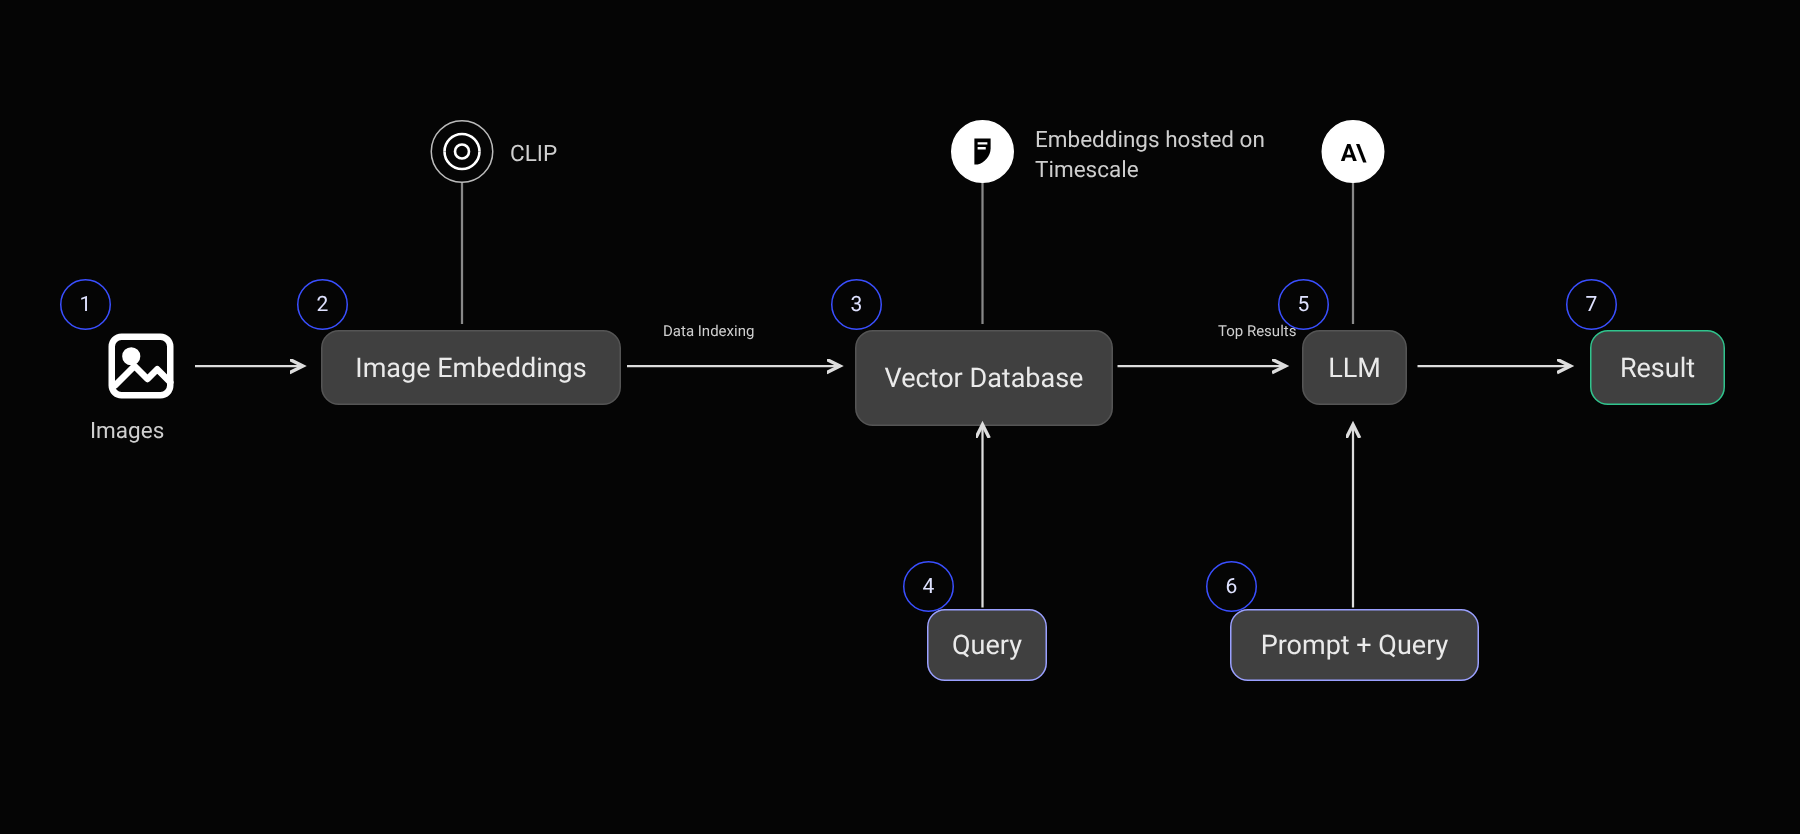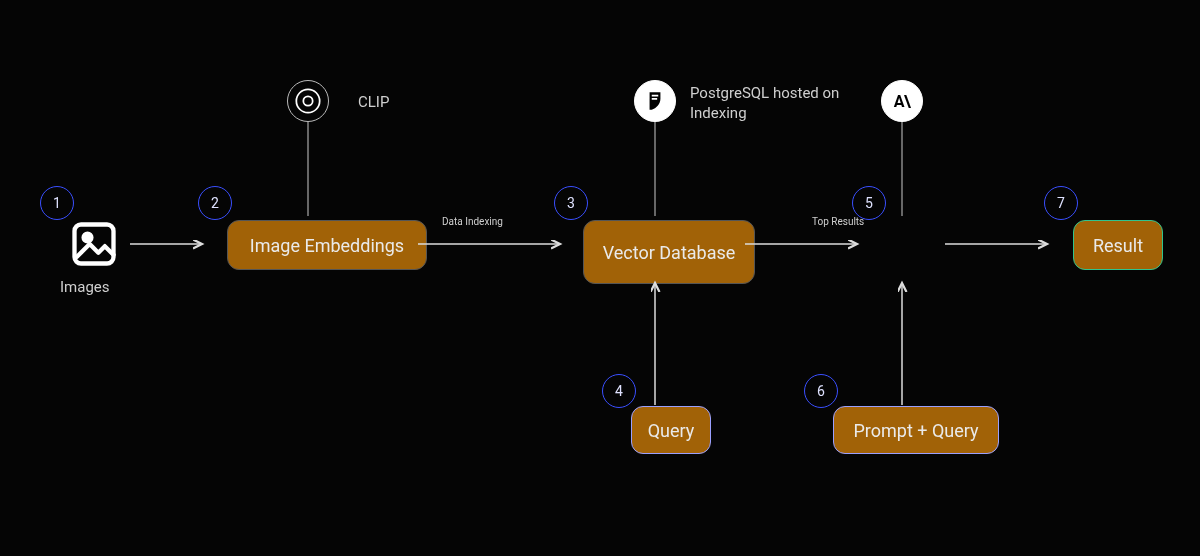--- a/index.html
+++ b/index.html
@@ -20,22 +20,21 @@
     position: absolute;
     border: 1px solid #555;
     border-radius: 12px;
     padding: 10px 18px;
     color: #eaeaea;
     font-size: 18px;
     text-align: center;
     display: flex;
     align-items: center;
     justify-content: center;
-    background: #a16207;
-    margin-left: 13px;
+    background: #404040;
   }
   .box.lavender { border-color: #9aa0ff; }
   .box.green    { border-color: #30c48d; }
   .badge {
     position: absolute;
     width: 34px; height: 34px;
     border: 1.5px solid #3a4fff;
     border-radius: 50%;
     background: #050505;
     color: #dfe2ff;
@@ -145,37 +144,38 @@
 
   <div class="circle-icon" style="left:287px;top:80px;">
     <svg viewBox="0 0 24 24" width="28" height="28" fill="none" stroke="#fff" stroke-width="1.5">
       <path d="M12 2 a10 10 0 0 1 10 10"></path>
       <path d="M22 12 a10 10 0 0 1 -10 10"></path>
       <path d="M12 22 a10 10 0 0 1 -10 -10"></path>
       <path d="M2 12 a10 10 0 0 1 10 -10"></path>
       <circle cx="12" cy="12" r="4"></circle>
     </svg>
   </div>
-  <div class="label" style="left:358px;top:93px;">CLIP</div>
+  <div class="label" style="left:340px;top:93px;">CLIP</div>
 
   <div class="label" style="left:442px;top:216px;font-size:10px;">Data Indexing</div>
 
   <div class="box" style="left:570px;top:220px;width:172px;height:64px;">Vector Database</div>
   <div class="badge" style="left:554px;top:186px;">3</div>
 
   <div class="circle-icon filled" style="left:634px;top:80px;">
     <svg viewBox="0 0 24 24" width="26" height="26">
       <path d="M7 4 L17 4 L17 10 C17 15 13 19 9 20 L7 20 Z" fill="#000"></path>
       <path d="M9 7 L15 7 M9 10 L14 10" stroke="#fff" stroke-width="1.5"></path>
     </svg>
   </div>
-  <div class="label" style="left:690px;top:84px;width:160px;line-height:1.3;">PostgreSQL hosted on Indexing</div>
+  <div class="label" style="left:690px;top:84px;width:160px;line-height:1.3;">Embeddings hosted on Timescale</div>
 
   <div class="label" style="left:770px;top:216px;font-size:10px;margin-left:42px;">Top Results</div>
 
+  <div class="box" style="left:868px;top:220px;width:70px;height:50px;">LLM</div>
   <div class="badge" style="left:852px;top:186px;">5</div>
 
   <div class="circle-icon filled" style="left:881px;top:80px;">
     <span>A\</span>
   </div>
 
   <div class="box green" style="left:1060px;top:220px;width:90px;height:50px;">Result</div>
   <div class="badge" style="left:1044px;top:186px;">7</div>
 
   <div class="box lavender" style="left:618px;top:406px;width:80px;height:48px;">Query</div>

